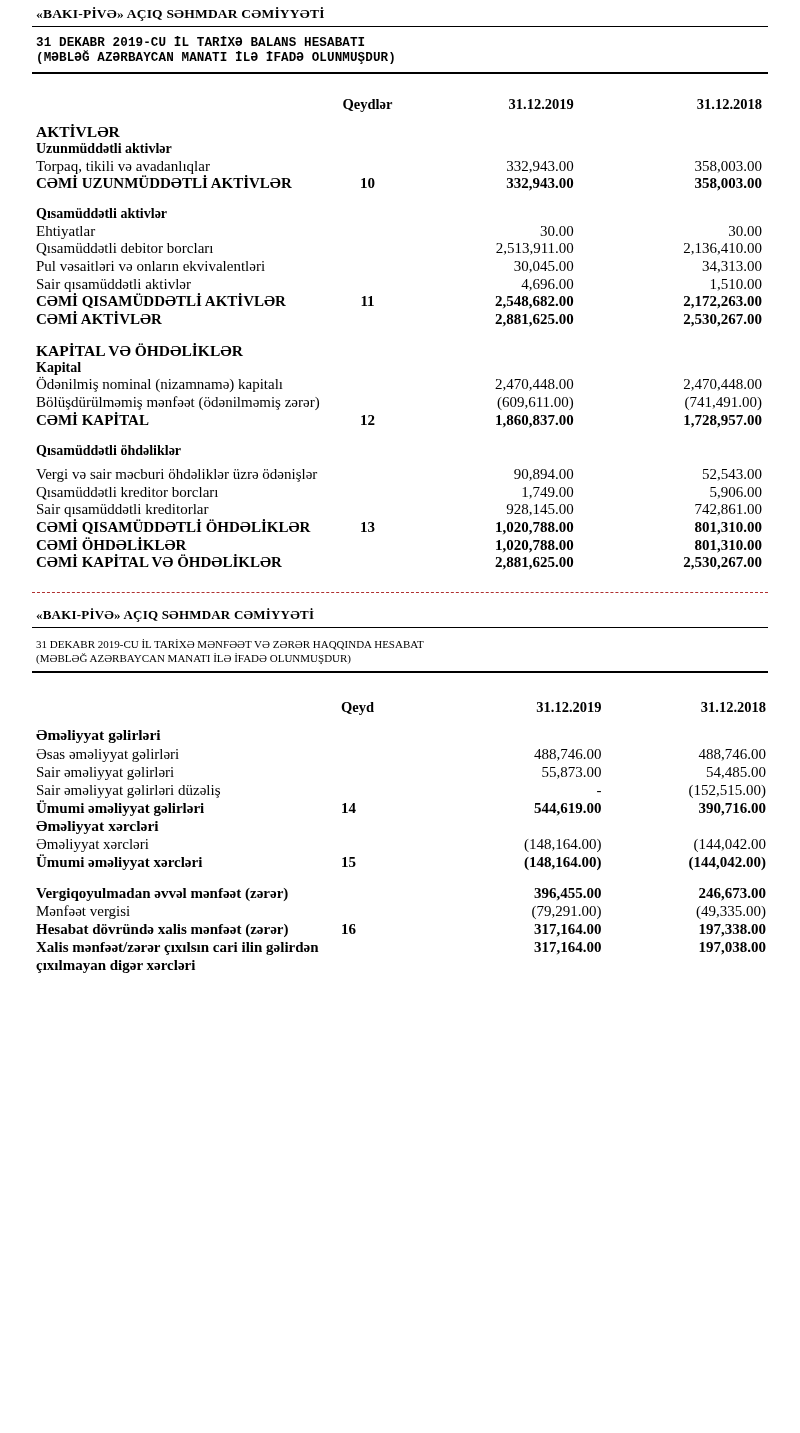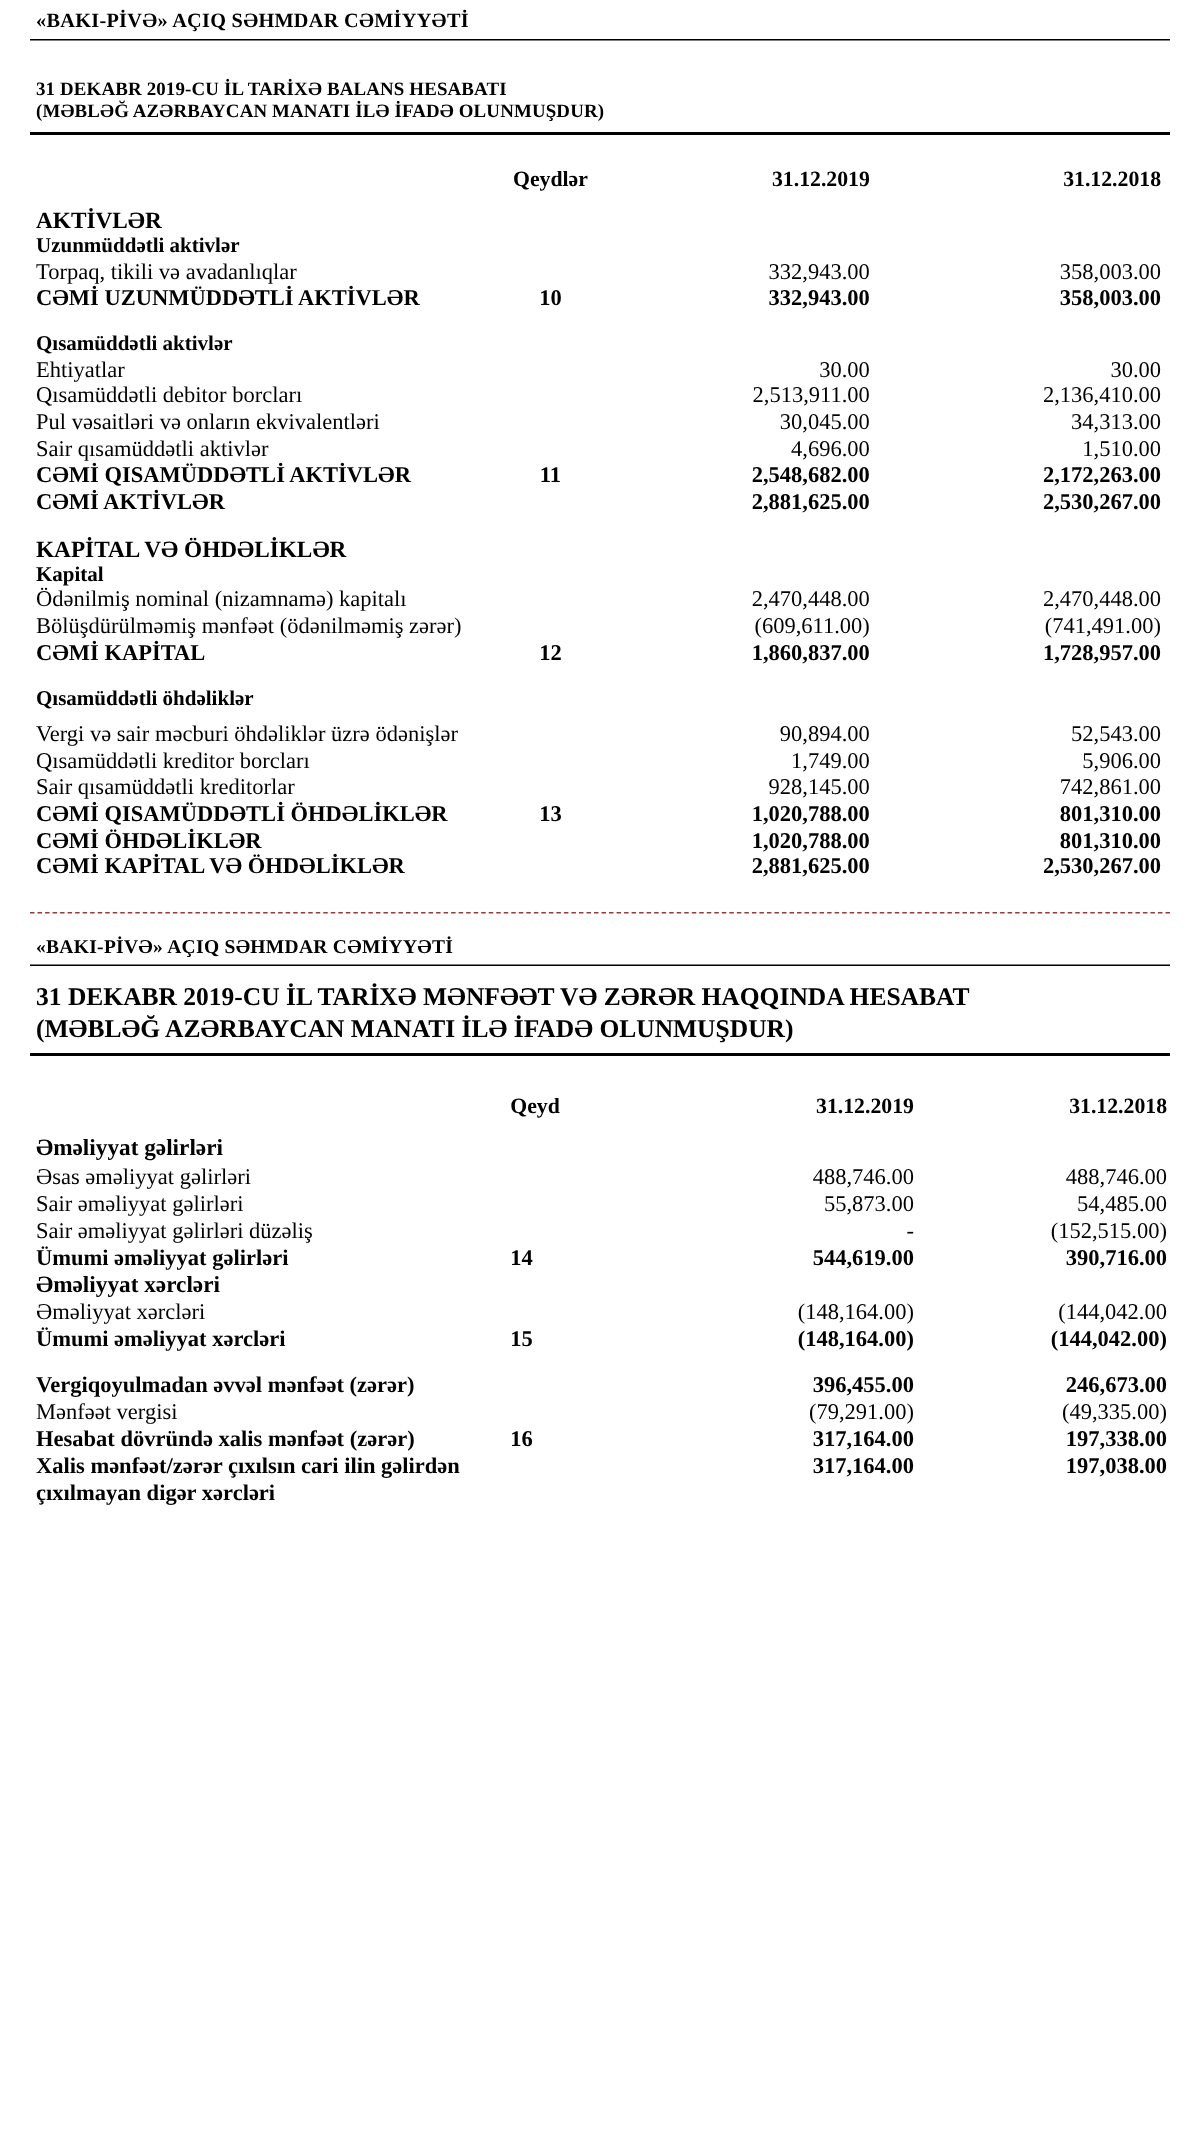--- a/index.html
+++ b/index.html
@@ -13,21 +13,21 @@
     position: relative;
     font-family: "Liberation Serif", serif;
     color: #000000;
     overflow: hidden;
   }
   .page {
     position: relative;
     width: 800px;
     height: 1433px;
     box-sizing: border-box;
-    padding: 0 20px;
+    padding: 0 32px;
   }
 
   
   .company-line {
     font-size: 13.5px;
     font-weight: bold;
     letter-spacing: .2px;
     padding-top: 6px;
     padding-left: 4px;
   }
@@ -36,25 +36,26 @@
     border-top: 1.2px solid #000;
     margin: 4px 0 0 0;
   }
   .hr-thick {
     border: 0;
     border-top: 2.4px solid #000;
     margin: 5px 0 0 0;
   }
   .title-block {
     padding-left: 4px;
-    margin-top: 25px;
+    margin-top: 9px;
     font-size: 13px;
     font-weight: bold;
     line-height: 1.22;
     letter-spacing: .1px;
+    font-family: Liberation Mono, monospace;
   }
   .title-block .l1 { font-size: 12.6px; }
   .title-block .l2 { font-size: 12.6px; }
 
   
   table.fin {
     width: 100%;
     border-collapse: collapse;
     font-size: 15px;
   }
@@ -81,22 +82,22 @@
   .dotted-sep {
     border: 0;
     border-top: 1.4px dashed #b03030;
     margin: 20px 0 14px 0;
   }
 
   
   .stmt2-title {
     padding-left: 4px;
     margin-top: 10px;
-    font-size: 17px;
-    font-weight: bold;
+    font-size: 11px;
+    font-weight: normal;
     line-height: 1.25;
   }
   table.fin2 { width: 100%; border-collapse: collapse; font-size: 15px; }
   table.fin2 td { padding: 0; vertical-align: top; line-height: 1.2; }
   .d-label { width: 330px; padding-left: 4px !important; }
   .d-note  { width: 110px; text-align: left; }
   .d-v1    { width: 170px; text-align: right; padding-right: 14px !important; }
   .d-v2    { width: 160px; text-align: right; padding-right: 2px !important; }
 </style>
 </head>

